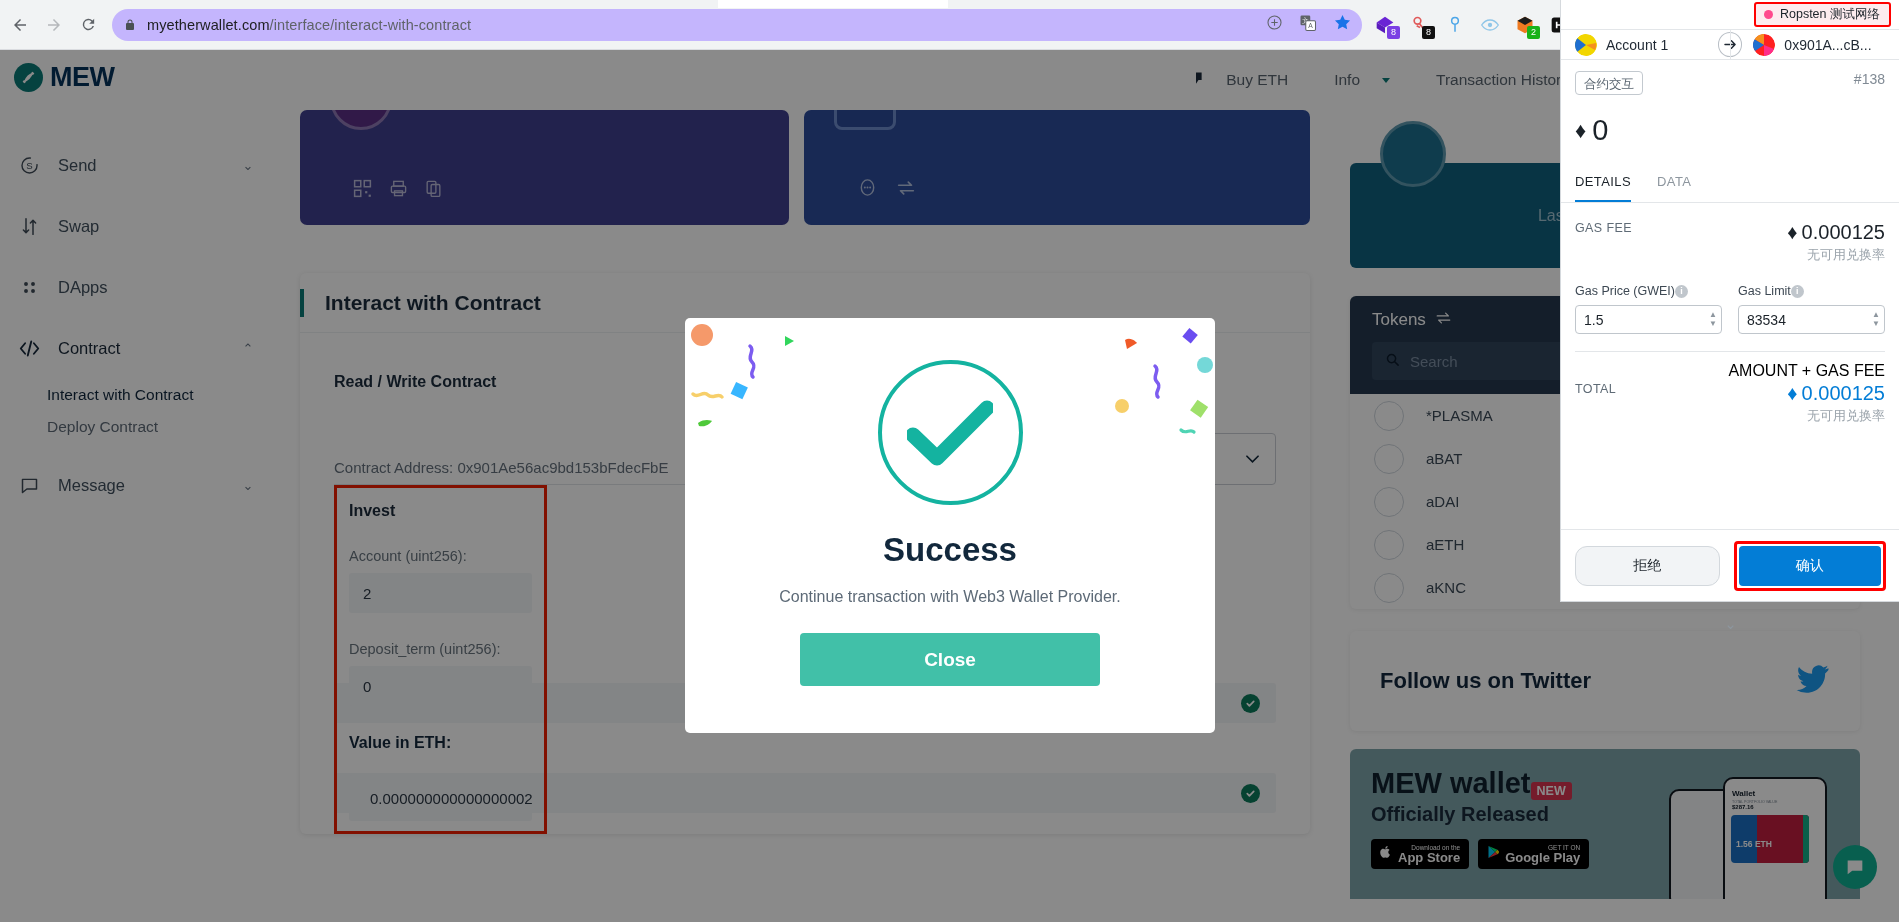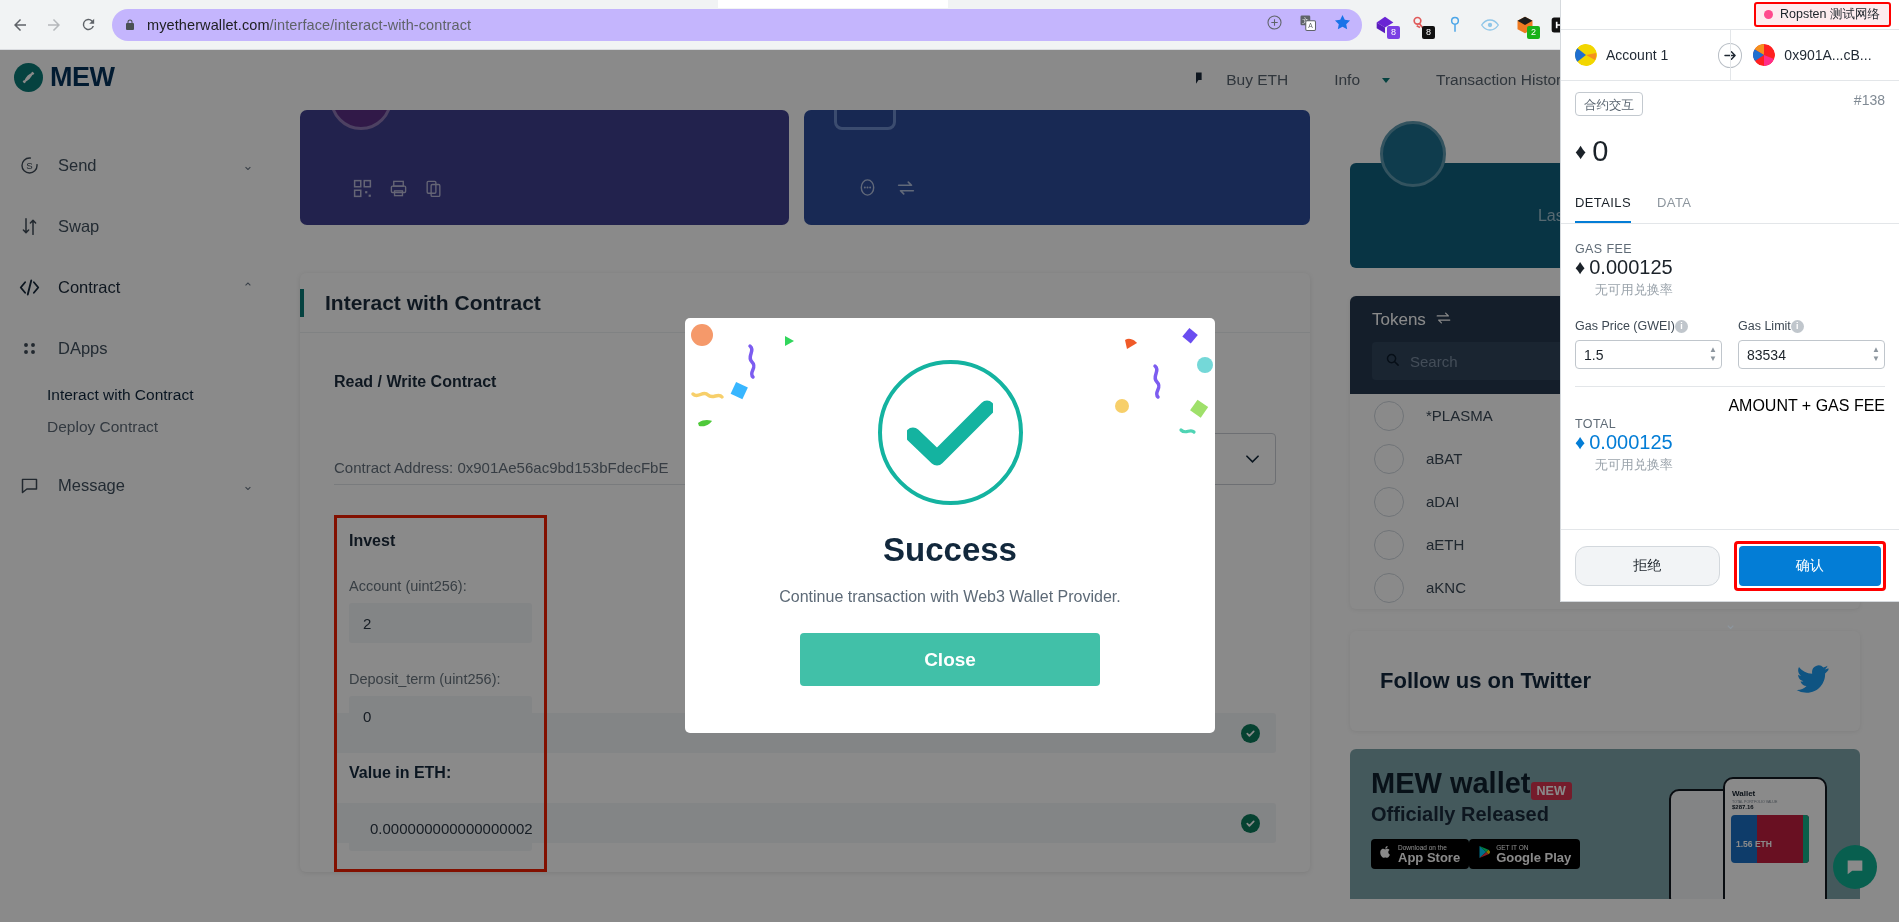--- a/index.html
+++ b/index.html
@@ -116,21 +116,21 @@
   .panel-head { height: 60px; display: flex; align-items: center; padding-left: 25px; border-bottom: 1px solid #edf0f2; position: relative;}
   .panel-head::before { content:""; position:absolute; left: 0; top: 16px; width: 4px; height: 28px; background: #0b7b77;}
   .panel-title { font-size: 21px; font-weight: bold; color: #1d2d3e; }
   .panel-body { padding: 28px 34px 0 34px; }
   .rw-title { font-size: 16px; font-weight: bold; color: #1d2d3e; margin-top: 12px;}
   .addr-row { display: flex; align-items: flex-end; justify-content: space-between; margin-top: 42px; }
   .addr-label { font-size: 15px; color: #66727e; padding-bottom: 8px; border-bottom: 1px solid #dfe3e7; flex: 1; margin-right: 30px;}
   .select-box { width: 220px; height: 52px; border: 1px solid #c9ced4; border-radius: 4px; display:flex;align-items:center;justify-content:flex-end;padding-right:16px;}
 
   .invest-box {
-    margin-top: 30px; width: 213px; border: 3px solid #f01e00; padding: 14px 12px 18px 12px;
+    width: 213px; border: 3px solid #f01e00; padding: 14px 12px 10px 12px;
     position: relative;
   }
   .invest-title { font-size: 16px; font-weight: bold; color: #1c2b3b; }
   .field-label { font-size: 14.5px; color: #69757f; margin-top: 28px; }
   .field-label.strong { font-weight: bold; color:#15293d; font-size: 16px; }
   .field-input {
     margin-top: 9px; height: 40px; background: #f3f5f7; border-radius: 3px;
     display: flex; align-items: center; padding-left: 14px;
     font-size: 15px; color: #2b3845;
   }
@@ -172,21 +172,21 @@
   }
   .twitter-txt { font-size: 22px; font-weight: bold; color: #13283d;}
 
   .promo-card {
     margin-top: 18px; width: 510px; height: 150px; background: #7fa5ab; border-radius: 6px 6px 0 0;
     position: relative; overflow: hidden; padding: 18px 0 0 21px;
   }
   .promo-h { font-size: 29px; font-weight: bold; color: #10202e; display:flex; align-items:flex-end; }
   .promo-new { background: #d93550; color: #fff; font-size: 12.5px; font-weight: bold; padding: 2px 6px; border-radius: 3px; margin-top: 4px;}
   .promo-sub { font-size: 20px; font-weight: bold; color: #18293a; margin-top: 3px;}
-  .stores { display:flex; margin-top: 13px;}
+  .stores { display:flex; gap: 9px; margin-top: 13px; text-align: right;}
   .store {
     height: 30px; background: #000; border-radius: 4px; color: #fff;
     display:flex; align-items:center; gap:6px; padding: 0 9px;
   }
   .store-l1 { font-size: 6.5px; line-height: 7px; }
   .store-l2 { font-size: 13px; font-weight: bold; line-height: 14px;}
   .promo-phones { position:absolute; right: 16px; bottom: -10px; width: 175px; height: 140px;}
   .phone {
     position:absolute; border-radius: 10px; background: #fff; border: 2px solid #121821;
   }
@@ -232,42 +232,42 @@
     font-family: "Liberation Sans", sans-serif;
   }
   .mm-netrow { height: 29px; display: flex; align-items: center; justify-content: flex-end; padding-right: 8px;}
   .mm-net {
     border: 2.5px solid #ff0000; border-radius: 3px; background: #fdecef;
     display: flex; align-items: center; gap: 7px; padding: 2px 9px 2px 8px;
   }
   .mm-net .dot { width: 9px; height: 9px; border-radius: 50%; background: #ff4a8d;}
   .mm-net .lbl { font-size: 12.5px; color: #1b2229;}
   .mm-accounts {
-    height: 52px; border-top: 1px solid #e3e6e9; border-bottom: 1px solid #e3e6e9;
+    height: 31px; border-top: 1px solid #e3e6e9; border-bottom: 1px solid #e3e6e9;
     display: flex; align-items: center; position: relative;
   }
   .mm-acct { display:flex; align-items:center; gap: 9px; padding-left: 14px; width: 150px;}
   .mm-acct .nm { font-size: 14px; color: #1f2833;}
   .mm-arrow {
     width: 25px; height: 25px; border-radius: 50%; border: 1px solid #b9bfc6;
     display:flex;align-items:center;justify-content:center; font-size: 13px; color:#1f2833;
     margin: 0 11px;
   }
   .blockie { width: 22px; height: 22px; border-radius: 50%; overflow: hidden; flex: none;}
   .mm-divider { position:absolute; left: 169px; top:0; bottom:0; width:1px; background:#e3e6e9;}
   .mm-origin { height: 62px; padding: 11px 14px 0 14px; display:flex; justify-content: space-between;}
   .mm-pill { border: 1px solid #c3c9cf; border-radius: 4px; font-size: 12.5px; color: #596570; padding: 4px 8px; height: 24px;}
   .mm-nonce { font-size: 14px; color: #808a94;}
   .mm-amount { padding: 0 14px; font-size: 29px; color: #1b2229; display:flex; align-items:center; gap:6px; margin-top: -8px;}
   .mm-amount .eth { font-size: 22px; }
   .mm-tabs { margin-top: 20px; height: 36px; border-bottom: 1px solid #e3e6e9; display:flex; padding-left: 14px; gap: 26px;}
   .mm-tab { font-size: 13px; color: #8d969e; letter-spacing: .4px; padding-top: 7px; }
   .mm-tab.active { color: #1b2229; border-bottom: 2px solid #037dd6;}
   .mm-rows { padding: 0 14px; }
-  .mm-row { display: flex; justify-content: space-between; align-items: flex-start; padding-top: 18px; flex-direction: column; }
+  .mm-row { display: flex; justify-content: space-between; align-items: flex-start; padding-top: 18px; }
   .mm-row .k { font-size: 12.5px; color: #5f6b76; letter-spacing: .4px;}
   .mm-row .v { text-align: right;}
   .mm-row .v .big { font-size: 20px; color: #1b2229; display:flex; align-items:center; justify-content:flex-end; gap:4px;}
   .mm-row .v .big.blue { color: #037dd6; }
   .mm-row .v .sm { font-size: 13px; color: #9aa3ab; margin-top: 2px;}
   .mm-gas { display: flex; gap: 16px; padding: 20px 14px 0 14px;}
   .mm-gas-col { flex: 1; }
   .mm-gas-lbl { font-size: 12.5px; color: #3d4853; display:flex; align-items:center; justify-content:flex-start;}
   .info-i { width:13px;height:13px;border-radius:50%;background:#c0c6cc;color:#fff;font-size:9px;display:flex;align-items:center;justify-content:center;font-weight:bold;}
   .mm-inp {
@@ -453,40 +453,40 @@
       </div>
       <div class="side-item">
         <span class="side-icon">
           <svg width="21" height="21" viewBox="0 0 24 24">
               <path d="M8 3v16M8 19l-3-3M8 19l3-3M16 21V5M16 5l-3 3M16 5l3 3" stroke="#3f4b57" stroke-width="1.7" fill="none" stroke-linecap="round"></path>
             </svg>
         </span>
         <span class="side-label">Swap</span>
         <span class="side-chev"></span>
       </div>
-      <div class="side-item active">
-        <span class="side-icon">
-          <svg width="23" height="21" viewBox="0 0 26 24">
-              <path d="M8 6L3 12l5 6M18 6l5 6-5 6M15 4l-4 16" stroke="#17293c" stroke-width="2.1" fill="none" stroke-linecap="round" stroke-linejoin="round"></path>
-            </svg>
-        </span>
-        <span class="side-label">Contract</span>
-        <span class="side-chev">⌃</span>
-      </div>
       <div class="side-item">
         <span class="side-icon">
           <svg width="21" height="21" viewBox="0 0 24 24">
               <circle cx="8" cy="8" r="2.2" fill="#3f4b57"></circle>
               <circle cx="16" cy="8" r="2.2" fill="#3f4b57"></circle>
               <circle cx="8" cy="16" r="2.2" fill="#3f4b57"></circle>
               <circle cx="16" cy="16" r="2.2" fill="#3f4b57"></circle>
             </svg>
         </span>
         <span class="side-label">DApps</span>
         <span class="side-chev"></span>
+      </div>
+      <div class="side-item active">
+        <span class="side-icon">
+          <svg width="23" height="21" viewBox="0 0 26 24">
+              <path d="M8 6L3 12l5 6M18 6l5 6-5 6M15 4l-4 16" stroke="#17293c" stroke-width="2.1" fill="none" stroke-linecap="round" stroke-linejoin="round"></path>
+            </svg>
+        </span>
+        <span class="side-label">Contract</span>
+        <span class="side-chev">⌃</span>
       </div>
       <div class="side-sub">
         <div class="side-sub-item active">Interact with Contract</div>
         <div class="side-sub-item">Deploy Contract</div>
       </div>
       <div class="side-item" style="margin-top:12px">
         <span class="side-icon">
           <svg width="21" height="21" viewBox="0 0 24 24">
               <path d="M4 5h16v11H9l-5 4z" fill="none" stroke="#3f4b57" stroke-width="1.7" stroke-linejoin="round"></path>
             </svg>

